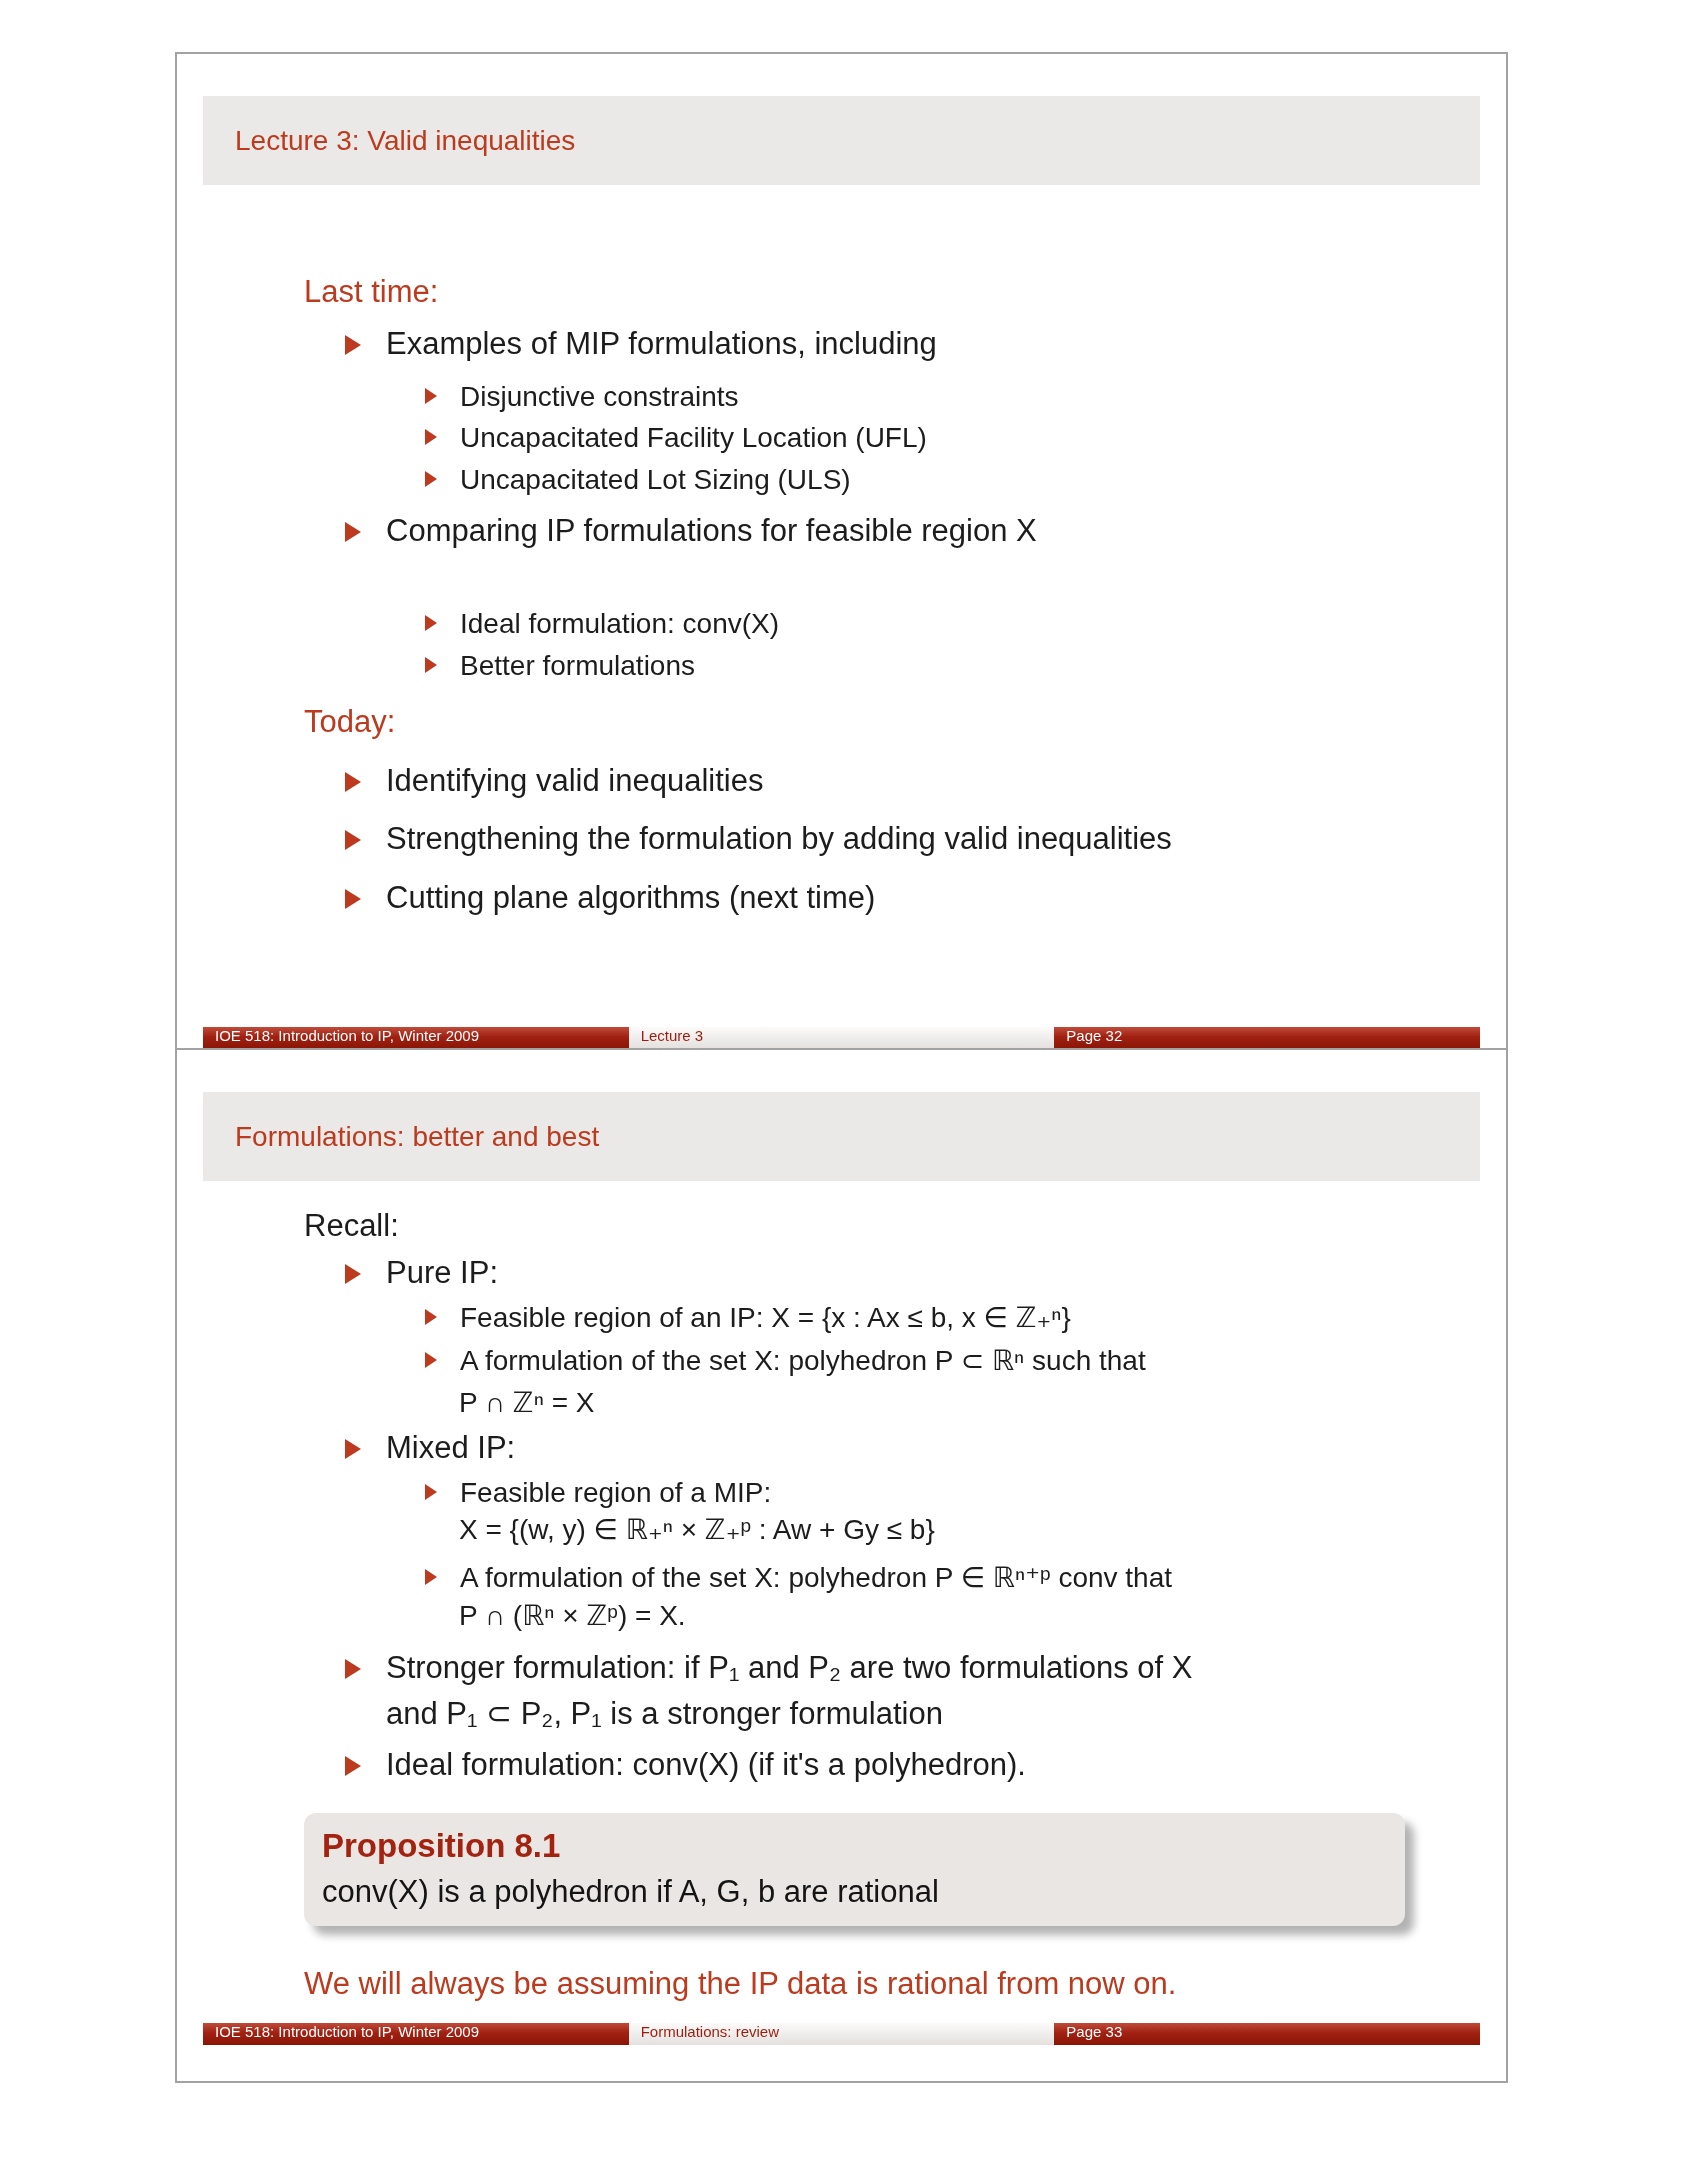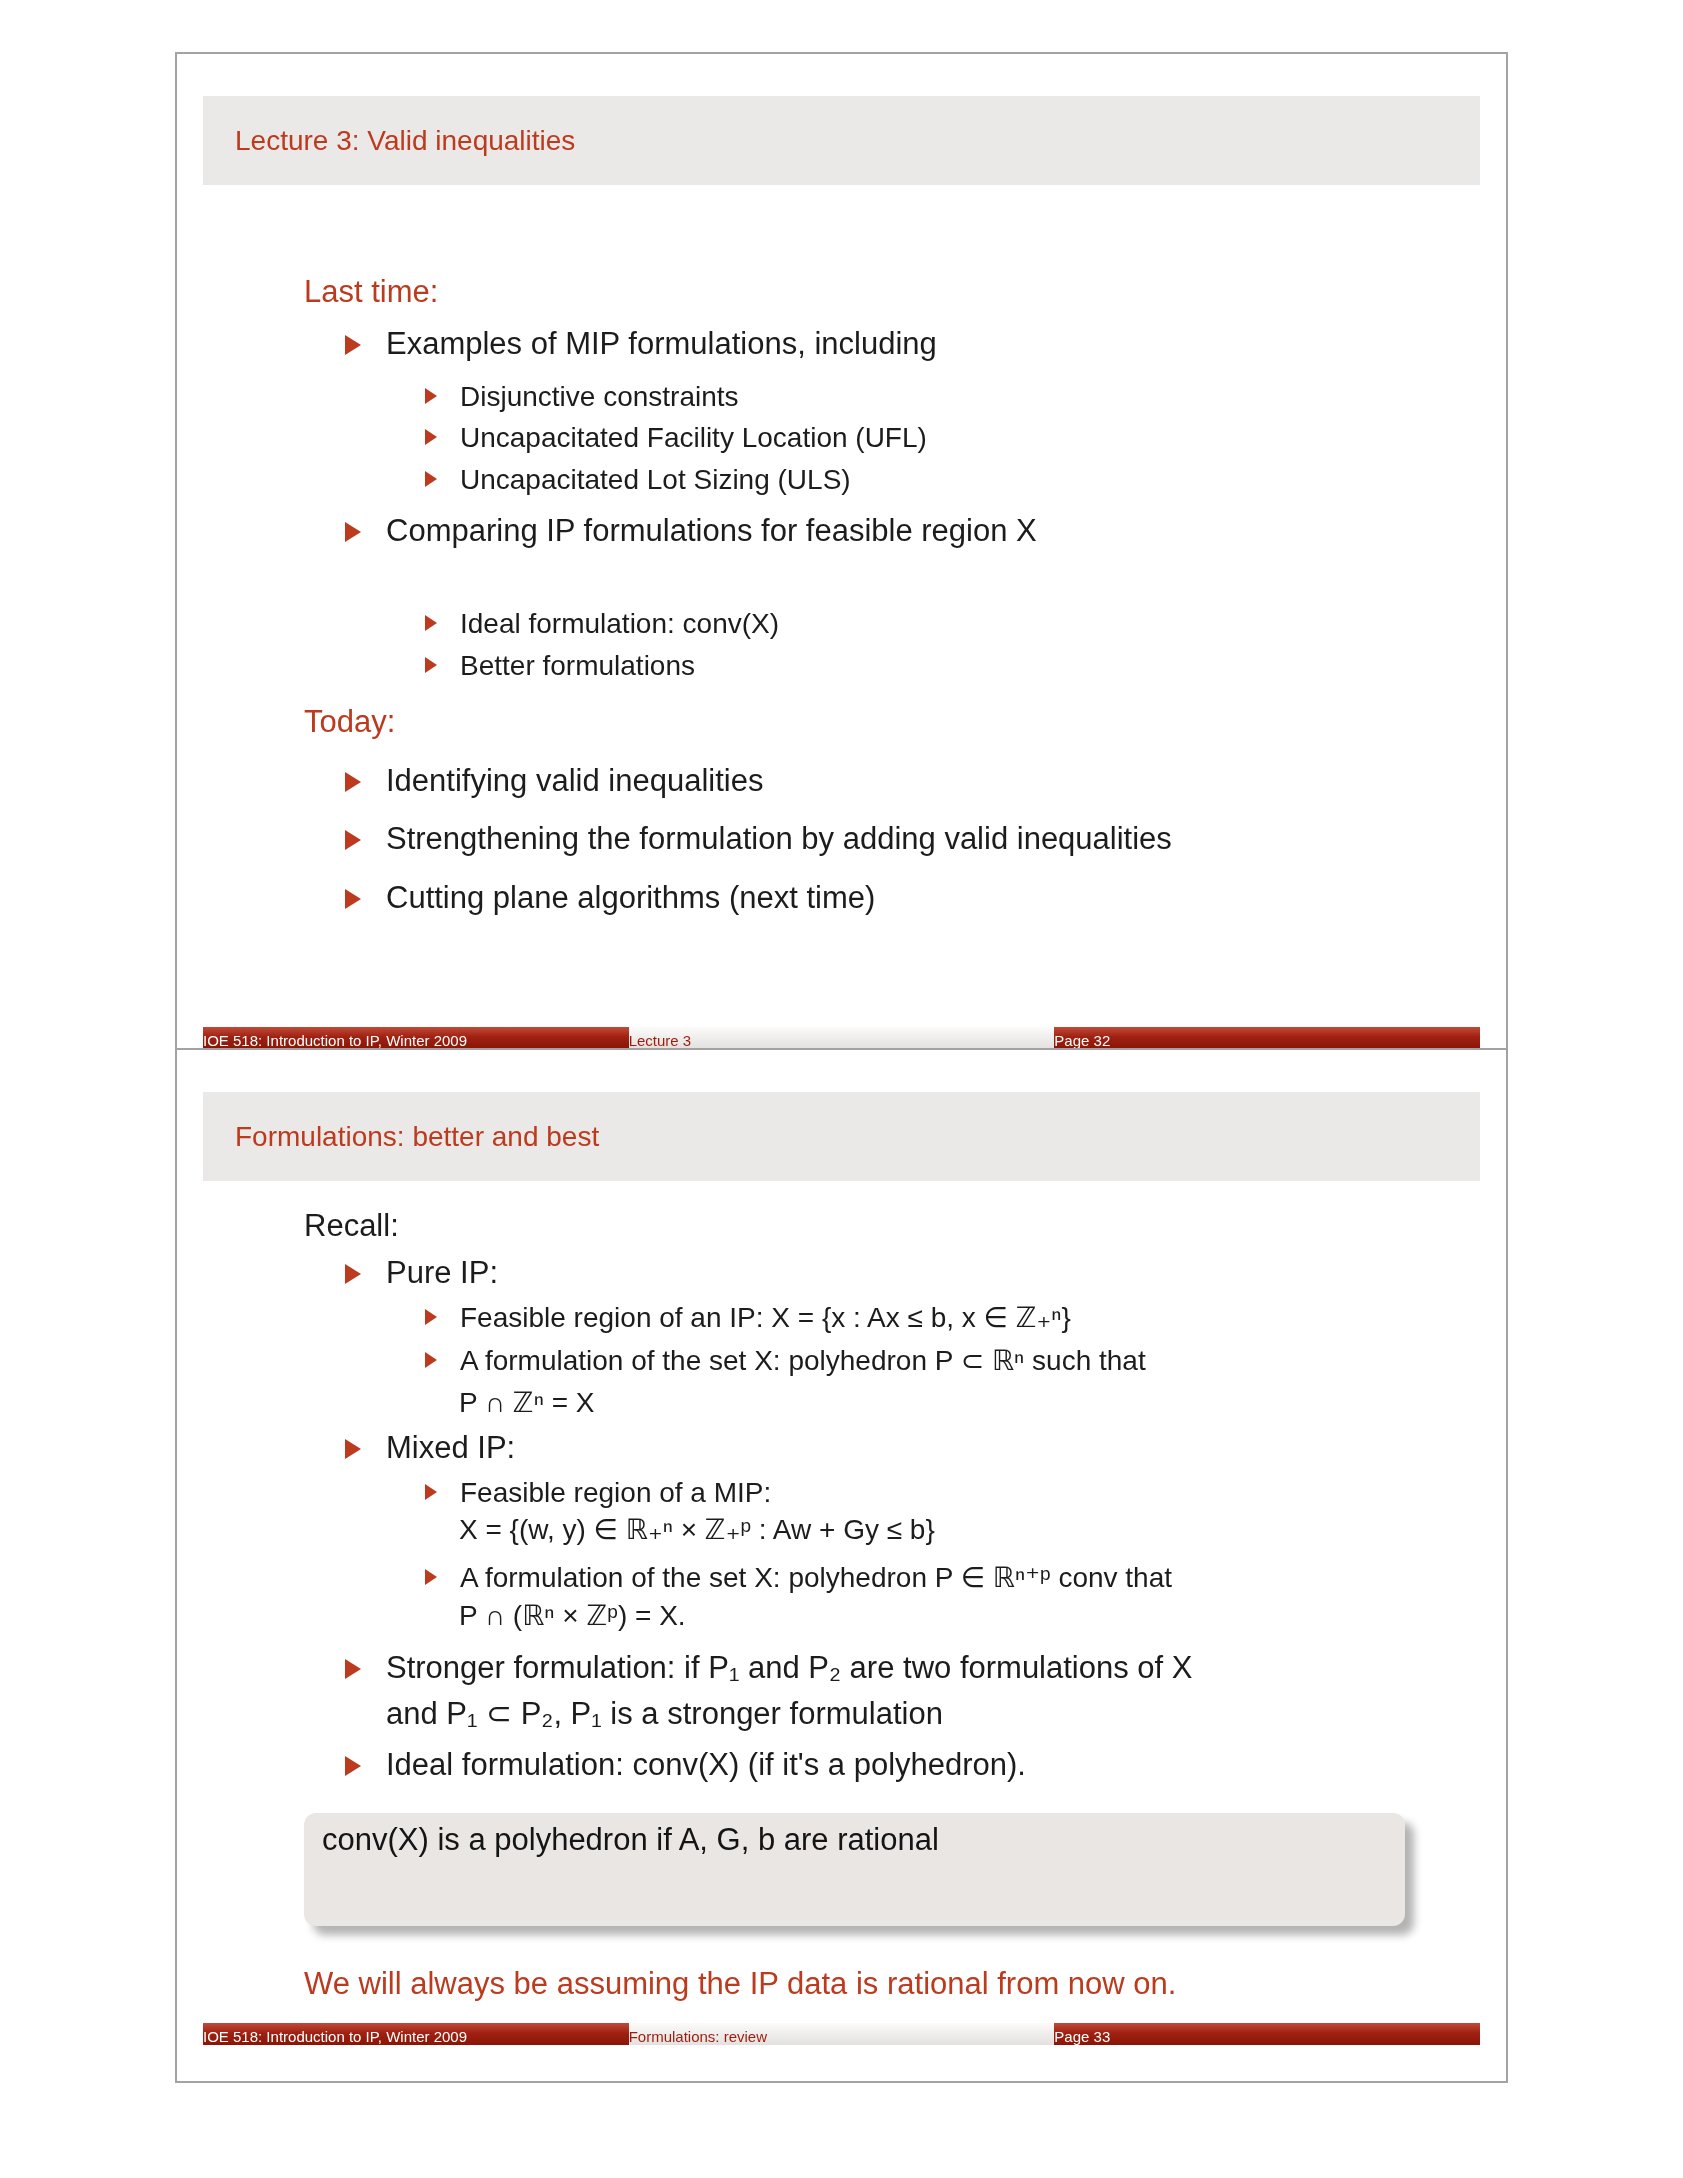--- a/index.html
+++ b/index.html
@@ -106,22 +106,23 @@
     top: 973px;
     left: 26px;
     right: 26px;
     height: 22px;
     display: flex;
     font-size: 15px;
   }
   .fseg {
     flex: 1;
     display: flex;
-    align-items: flex-end;
+    align-items: flex-start;
     overflow: hidden;
+    padding-left: 12px;
     box-sizing: border-box;
   }
   .fseg.dark {
     background: linear-gradient(180deg, #c04b38 0%, #a02112 45%, #8a1505 100%);
     color: #ffffff;
   }
   .fseg.light {
     background: linear-gradient(180deg, #fcfbfa 0%, #e3e0de 100%);
     color: #9c1d0e;
   }
@@ -249,20 +250,21 @@
   <div class="line l1" style="top:697px">
     <span class="tri"></span>
     <span>Ideal formulation: conv(X) (if it's a polyhedron).</span>
   </div>
 
   <div class="line cont1" style="top:646px">
     <span>and P₁ ⊂ P₂, P₁ is a stronger formulation</span>
   </div>
 
   <div class="prop">
+    <div class="prop-title">Proposition 8.1</div>
     <div class="prop-body">conv(X) is a polyhedron if A,  G,  b are rational</div>
   </div>
 
   <div class="note">We will always be assuming the IP data is rational from now on.</div>
 
   <div class="footer">
     <div class="fseg dark">
       <span>IOE 518: Introduction to IP, Winter 2009</span>
     </div>
     <div class="fseg light">

